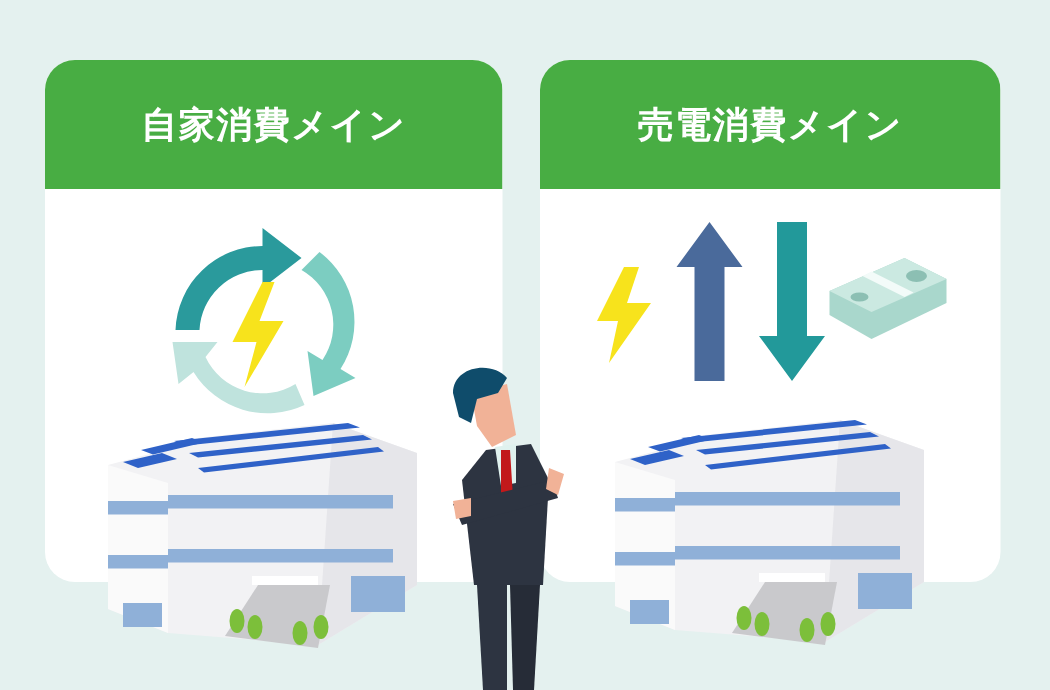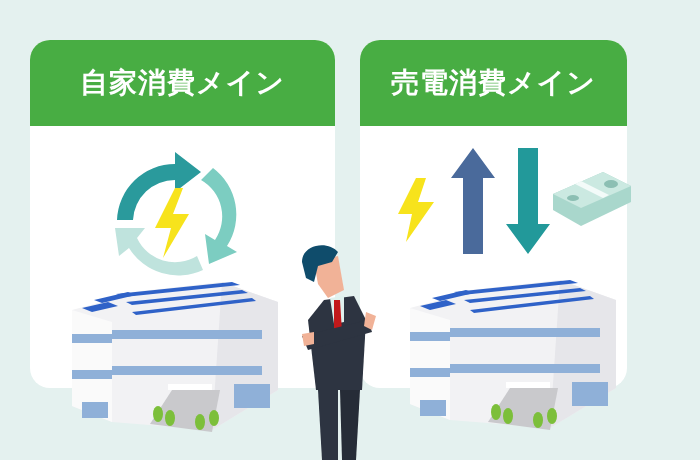--- a/index.html
+++ b/index.html
@@ -1,21 +1,21 @@
 <!DOCTYPE html>
 <html><head>
 <meta charset="utf-8">
 <style>
   html,body{margin:0;padding:0;}
   body{width:700px;height:460px;overflow:hidden;background:#e4f1ef;position:relative;font-family:"DejaVu Sans",sans-serif;}
   .card{position:absolute;top:40px;height:348px;background:#fff;border-radius:20px;overflow:hidden;}
   .card.left{left:30px;width:305px;}
-  .card.right{left:360px;width:267px;}
+  .card.right{left:360px;width:307px;}
   .card .head{height:86px;background:#48ad43;display:flex;align-items:center;justify-content:center;}
-  .card .head span{color:#fff;font-weight:bold;font-size:28px;letter-spacing:1px;}
+  .card .head span{color:#fff;font-weight:bold;font-size:24px;letter-spacing:1px;}
   .floor{position:absolute;left:0;top:388px;width:700px;height:72px;background:#e4f1ef;}
   svg{position:absolute;overflow:visible;}
 </style>
 </head>
 <body>
 
 <div class="card left">
   <div class="head">
     <span>自家消費メイン</span>
   </div>

